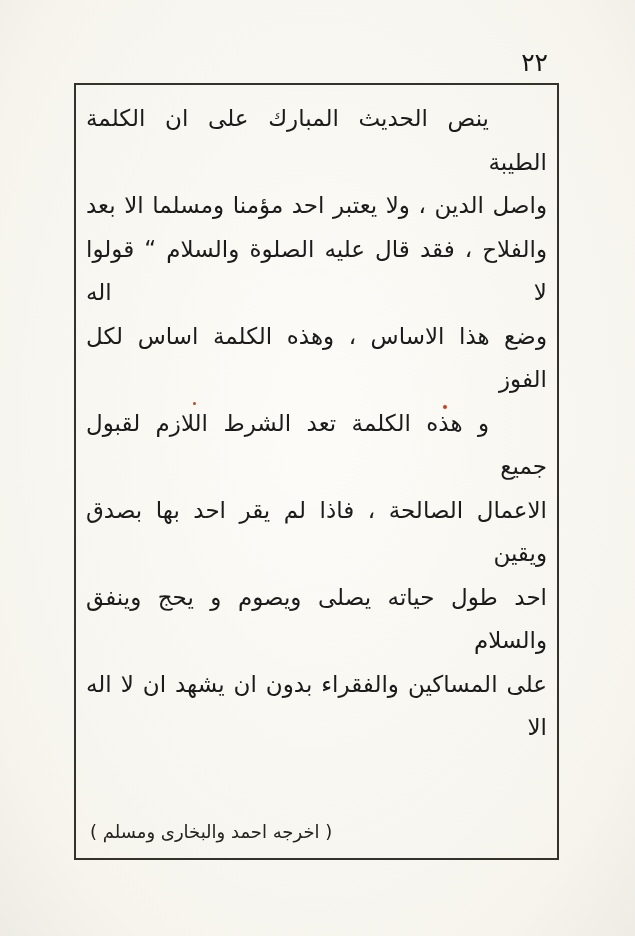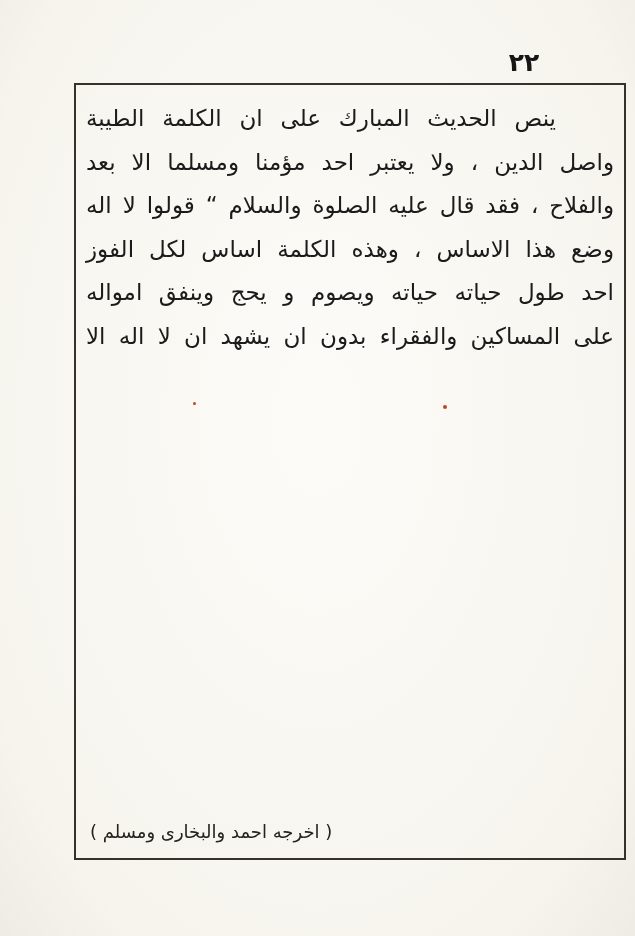--- a/index.html
+++ b/index.html
@@ -20,31 +20,30 @@
     inset: 0;
     background:
       radial-gradient(ellipse at 50% 45%, rgba(255,255,255,0.5) 0%, rgba(0,0,0,0.015) 80%, rgba(0,0,0,0.05) 100%),
       #faf8f1;
   }
   .page-number {
     position: absolute;
     top: 48px;
     left: 500px;
     width: 48px;
-    text-align: center;
     font-size: 25px;
-    font-weight: bold;
+    font-weight: normal;
     color: #161616;
     letter-spacing: 1px;
   }
   .text-frame {
     position: absolute;
     top: 83px;
     left: 74px;
-    width: 552px;
+    width: 485px;
     height: 777px;
     border: 2px solid #35322c;
     box-sizing: border-box;
     background: transparent;
   }
   .text-lines {
     position: absolute;
     top: 12px;
     right: 10px;
     left: 10px;
@@ -89,21 +88,23 @@
 <div class="page">
 
   <div class="page-number">٢٢</div>
 
   <div class="text-frame">
     <div class="text-lines">
         <div class="line indent">ينص الحديث المبارك على ان الكلمة الطيبة</div>
         <div class="line">واصل الدين ، ولا يعتبر احد مؤمنا ومسلما الا بعد</div>
         <div class="line">والفلاح ، فقد قال عليه الصلوة والسلام “ قولوا لا اله</div>
         <div class="line">وضع هذا الاساس ، وهذه الكلمة اساس لكل الفوز</div>
-        <div class="line">احد طول حياته حياته ويصوم و يحج وينفق امواله</div>
+        <div class="line indent">و هذه الكلمة تعد الشرط اللازم لقبول جميع</div>
+        <div class="line">الاعمال الصالحة ، فاذا لم يقر احد بها بصدق ويقين</div>
+        <div class="line">احد طول حياته يصلى ويصوم و يحج وينفق والسلام</div>
         <div class="line">على المساكين والفقراء بدون ان يشهد ان لا اله الا</div>
       </div>
 
     <div class="attribution">( اخرجه احمد والبخارى ومسلم )</div>
   </div>
 
   <div class="ink-speck speck-1"></div>
   <div class="ink-speck speck-2"></div>
 
 </div>

